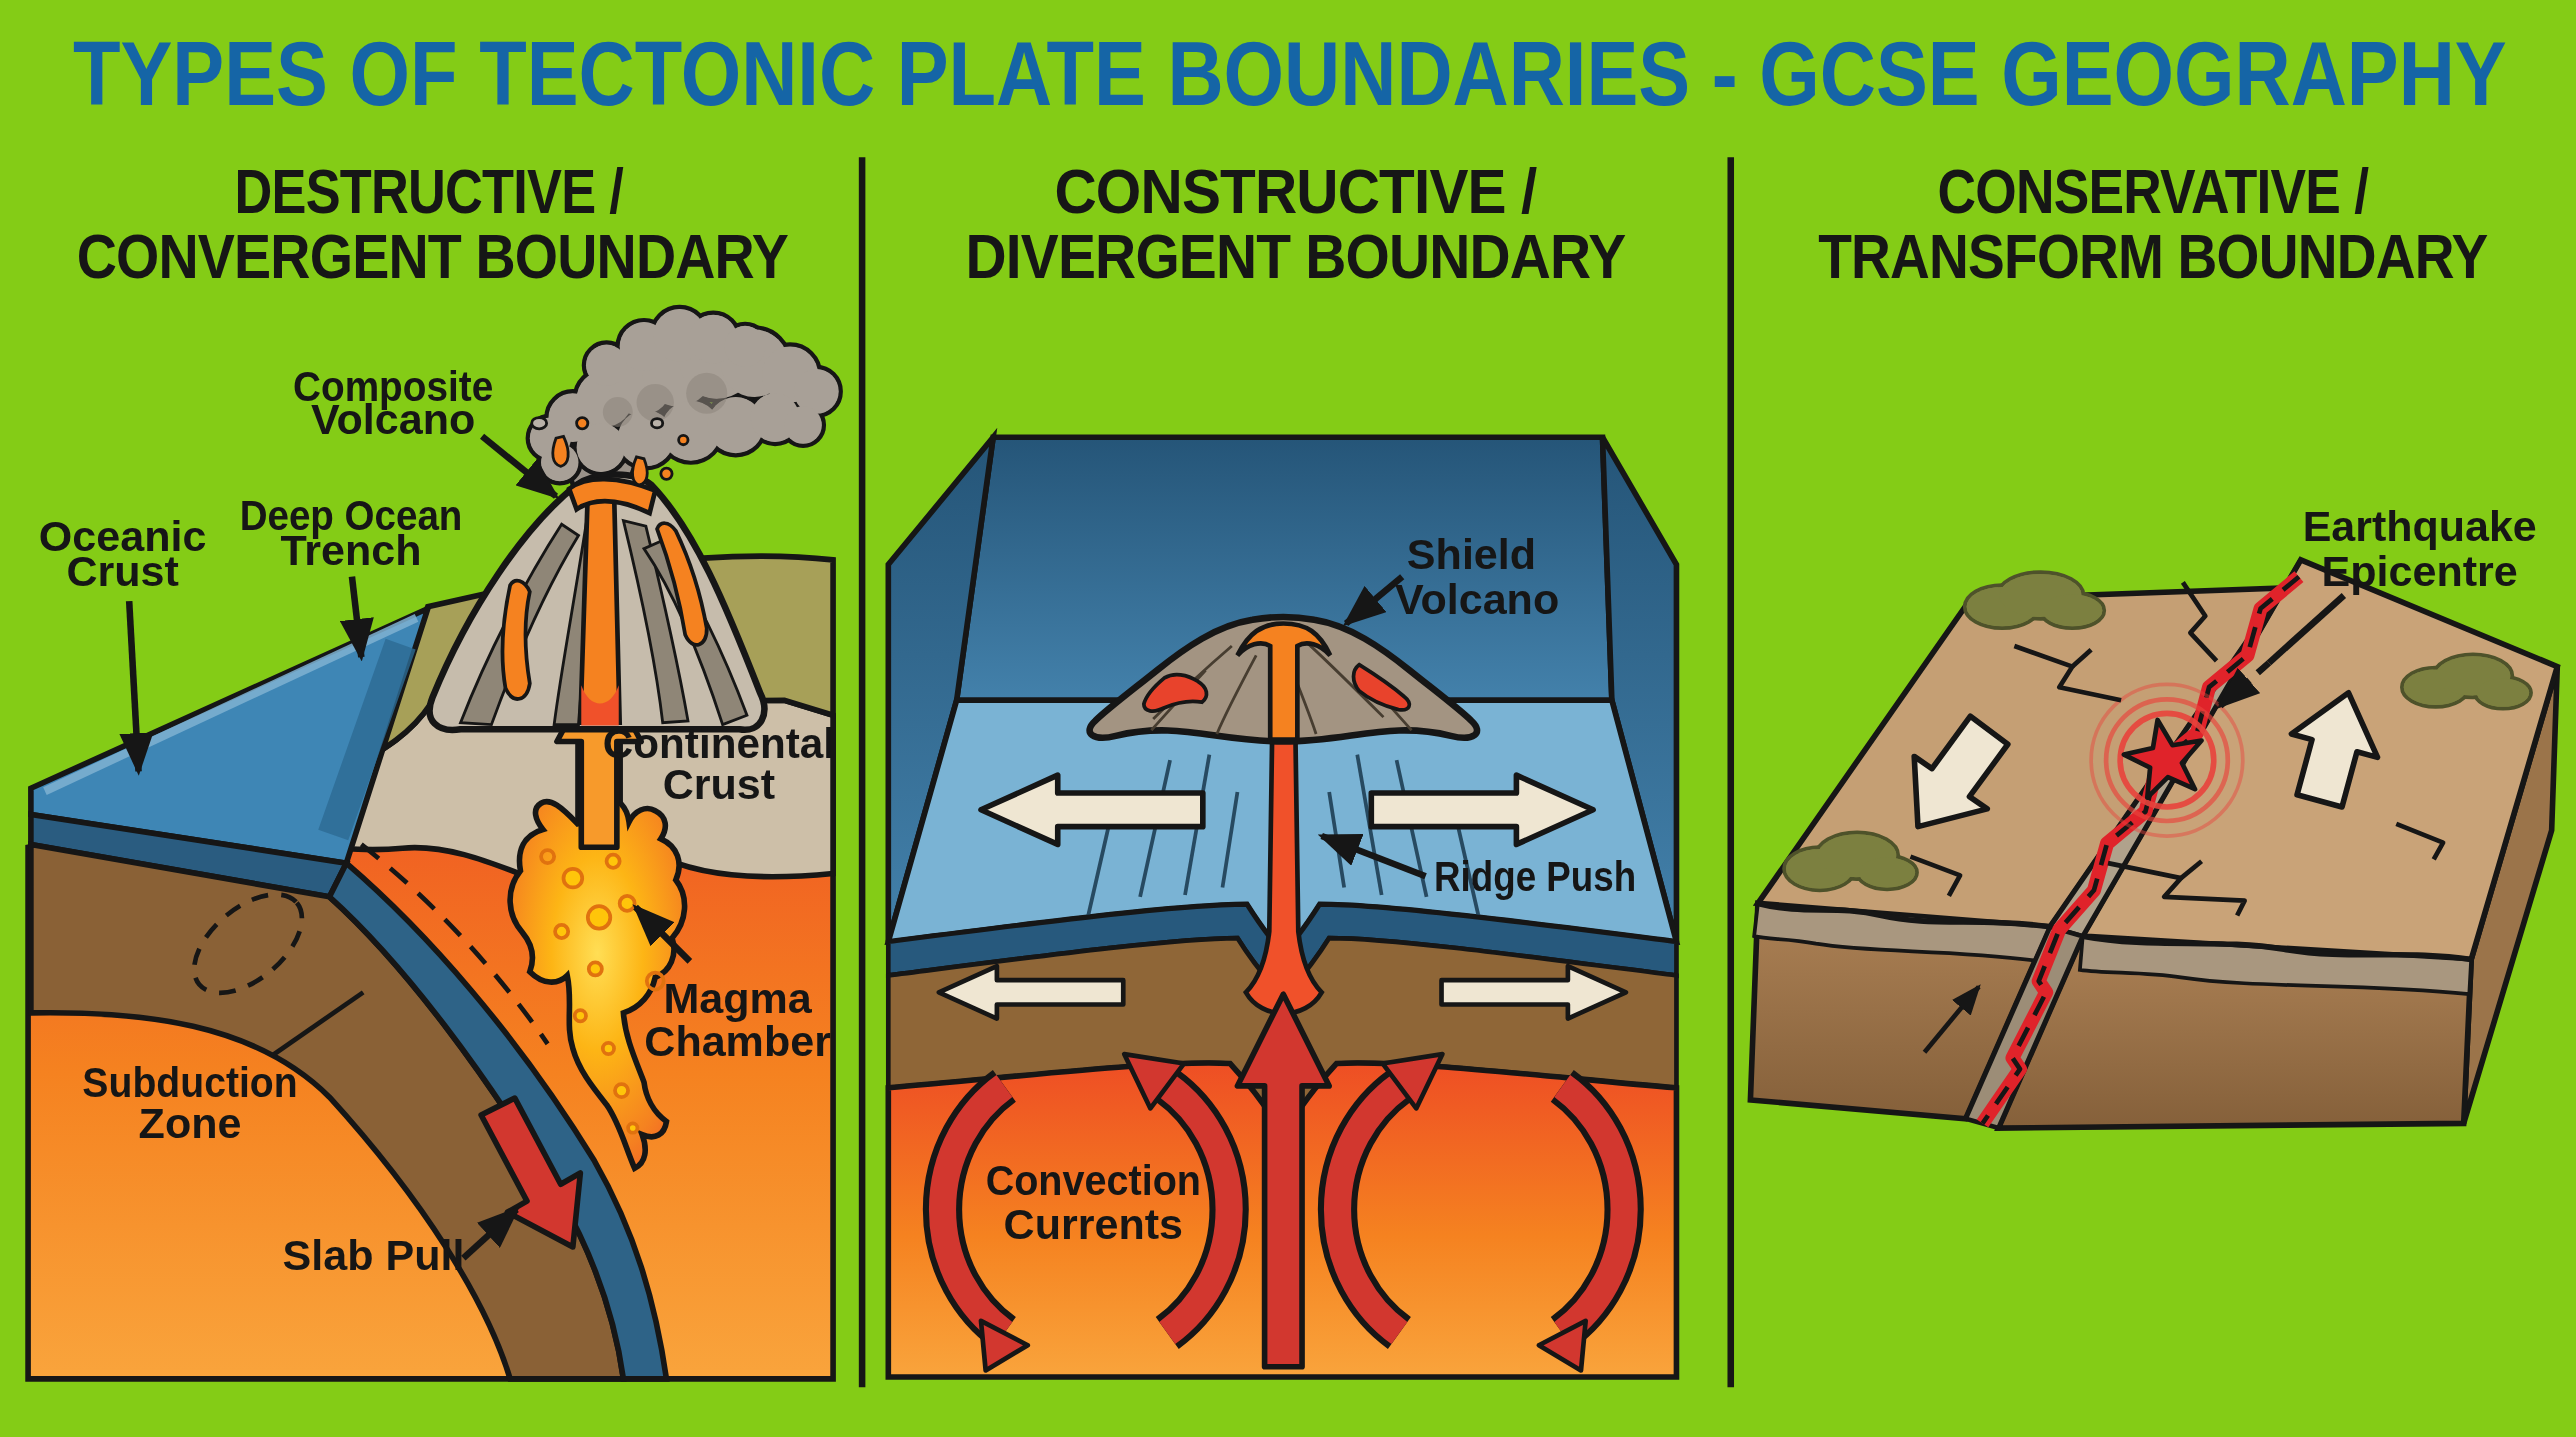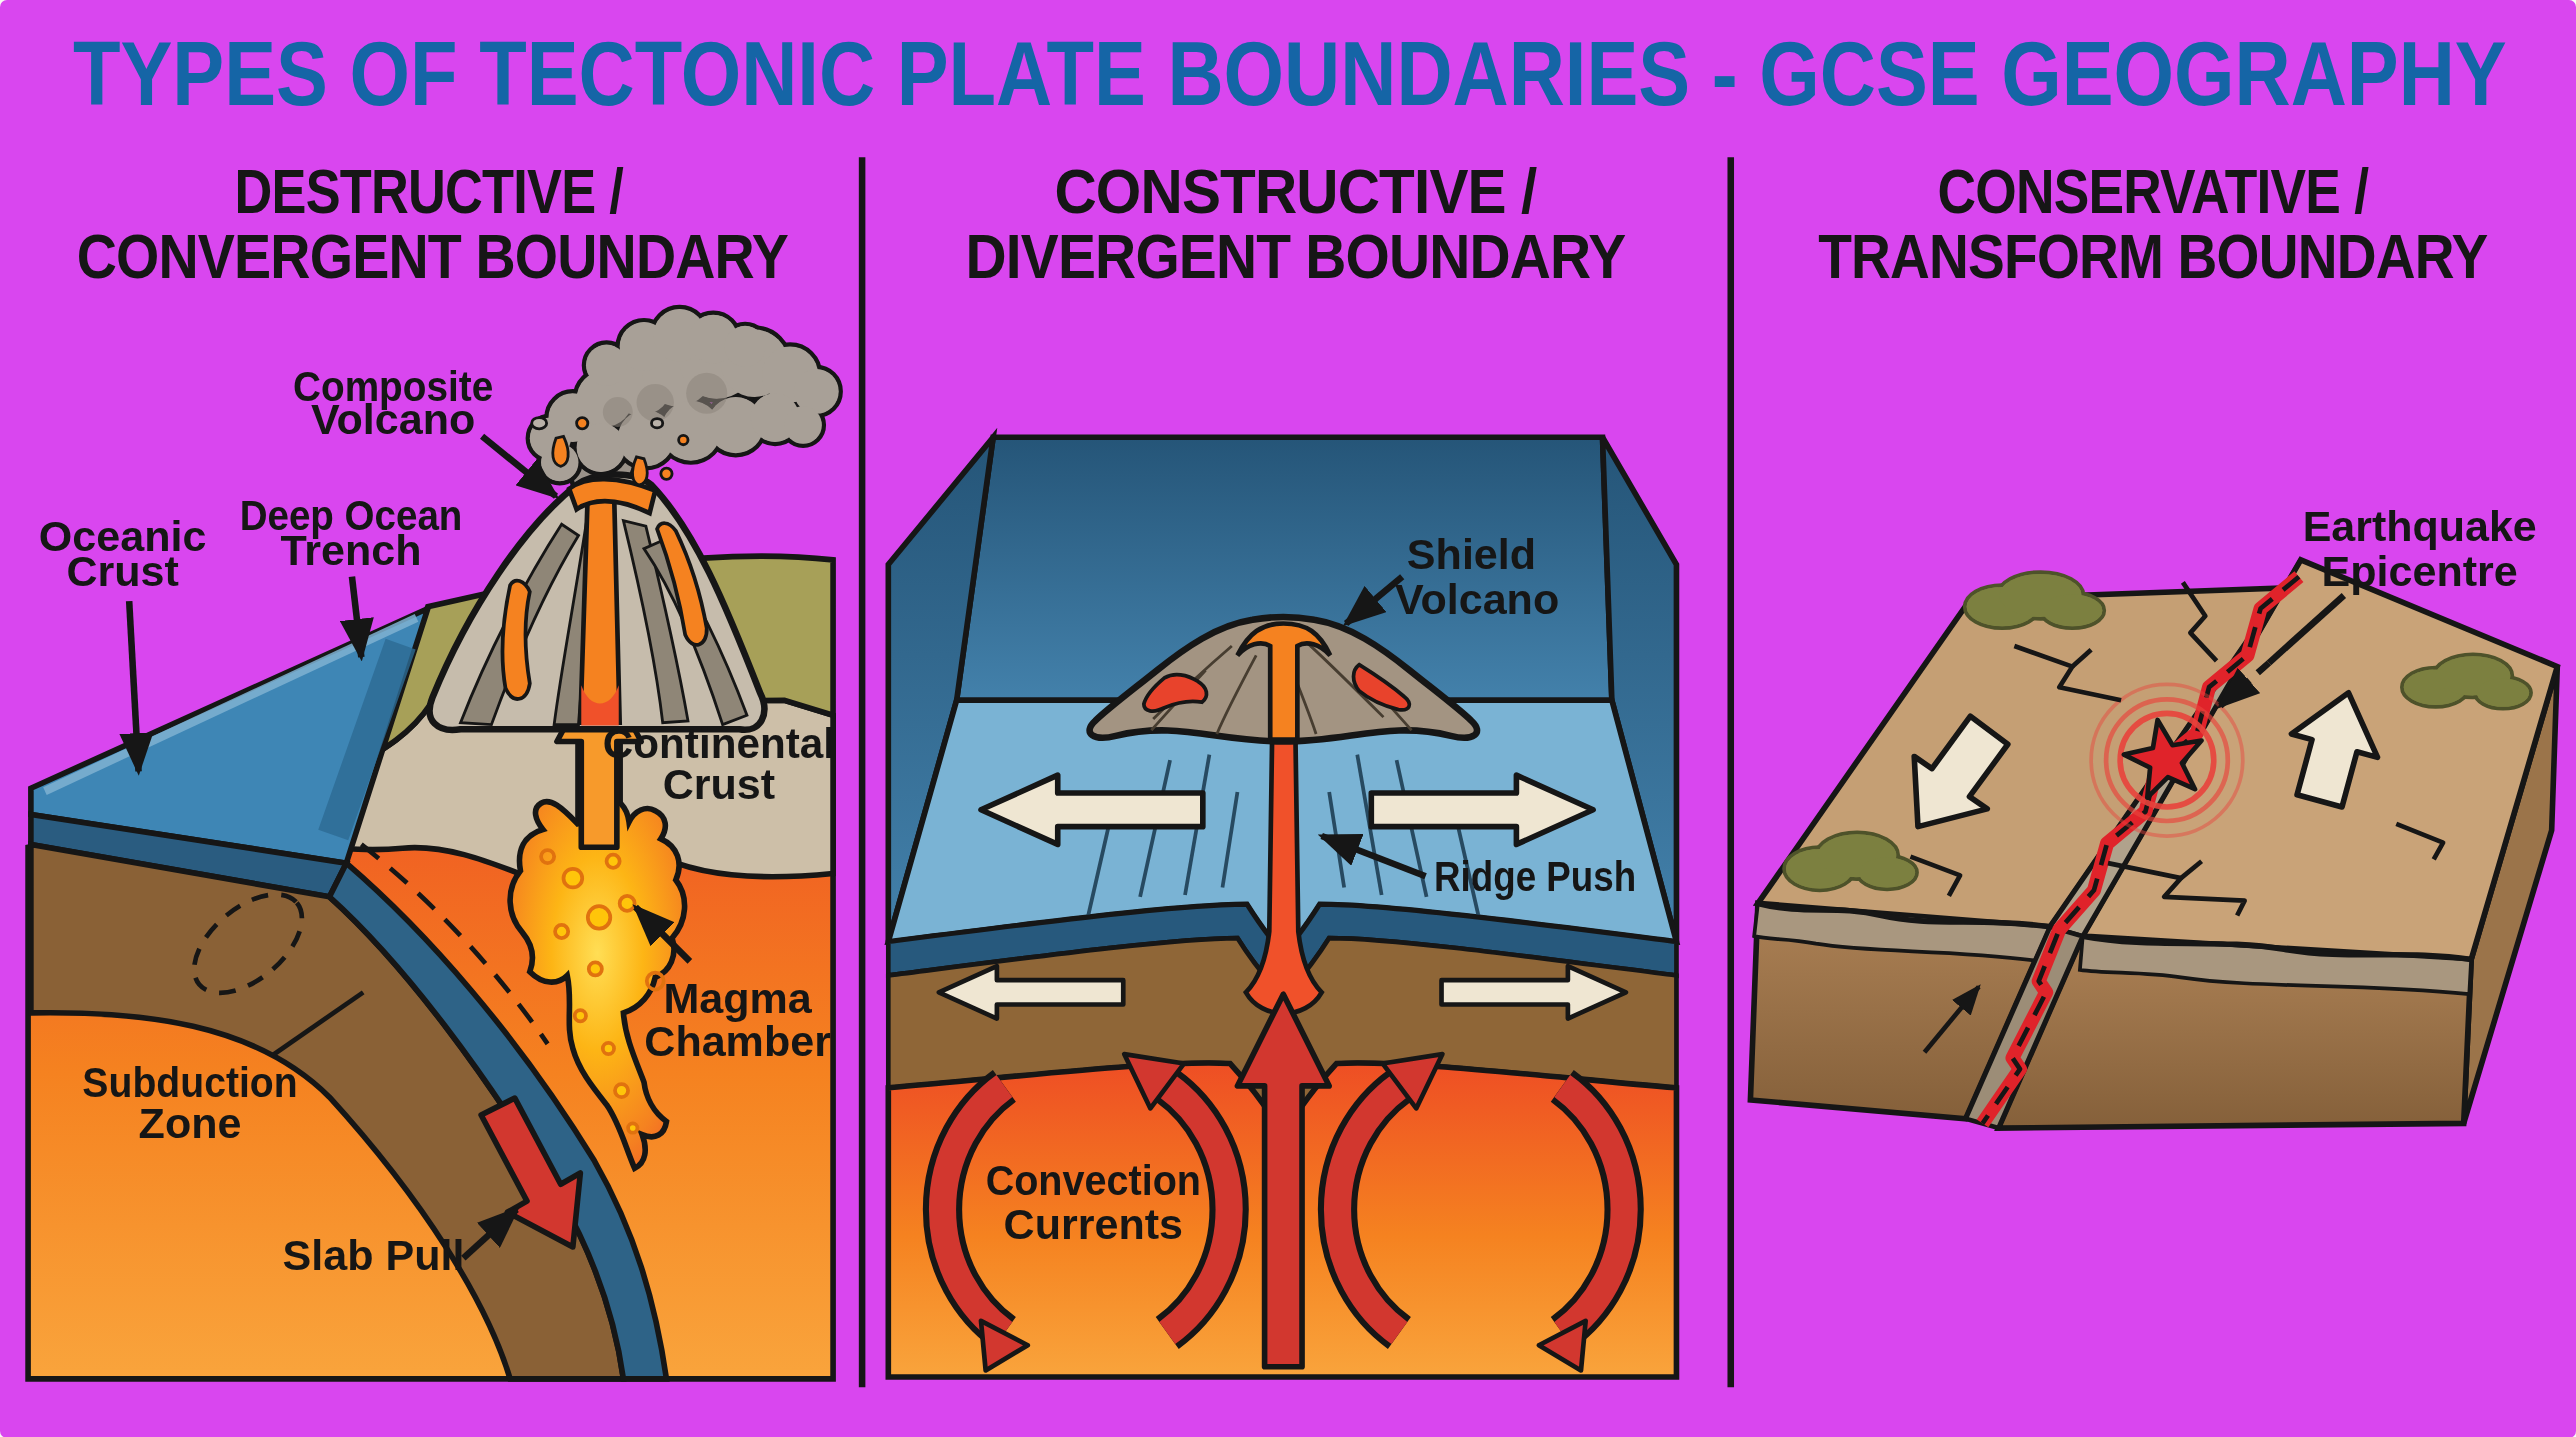--- a/index.html
+++ b/index.html
@@ -1,16 +1,16 @@
 <!DOCTYPE html>
 <html style="font-size:15px"><head>
 <meta charset="utf-8">
 <style>
   html,body{margin:0;padding:0;background:#FAF8F4;}
-  .stage{width:2576px;height:1438px;position:relative;background:#d946ef;overflow:hidden;border-radius:7px;}
+  .stage{width:2576px;height:1438px;position:relative;background:#84cc16;overflow:hidden;}
   svg{display:block;}
   text{font-family:"Liberation Sans","DejaVu Sans",sans-serif;font-weight:bold;fill:#161616;}
   .ttl{fill:#1565A6;}
   .hdr{letter-spacing:-1px;}
 </style>
 </head>
 <body>
 
 <div class="stage">
 <svg width="2576" height="1438" viewBox="0 0 2752 1536">

